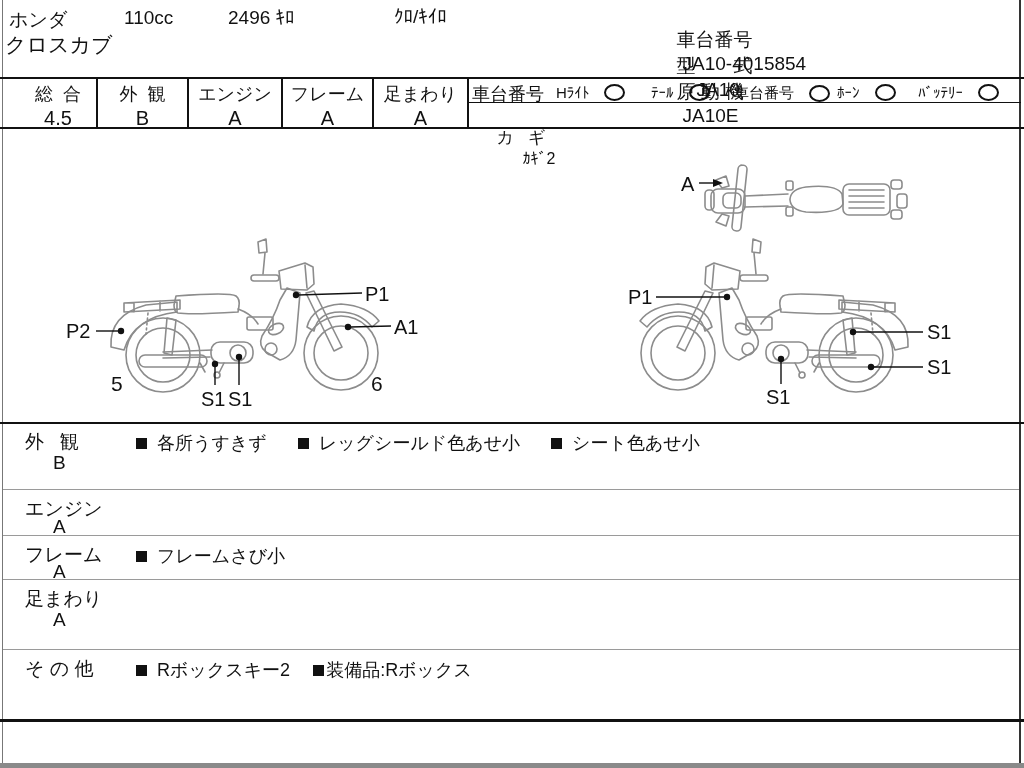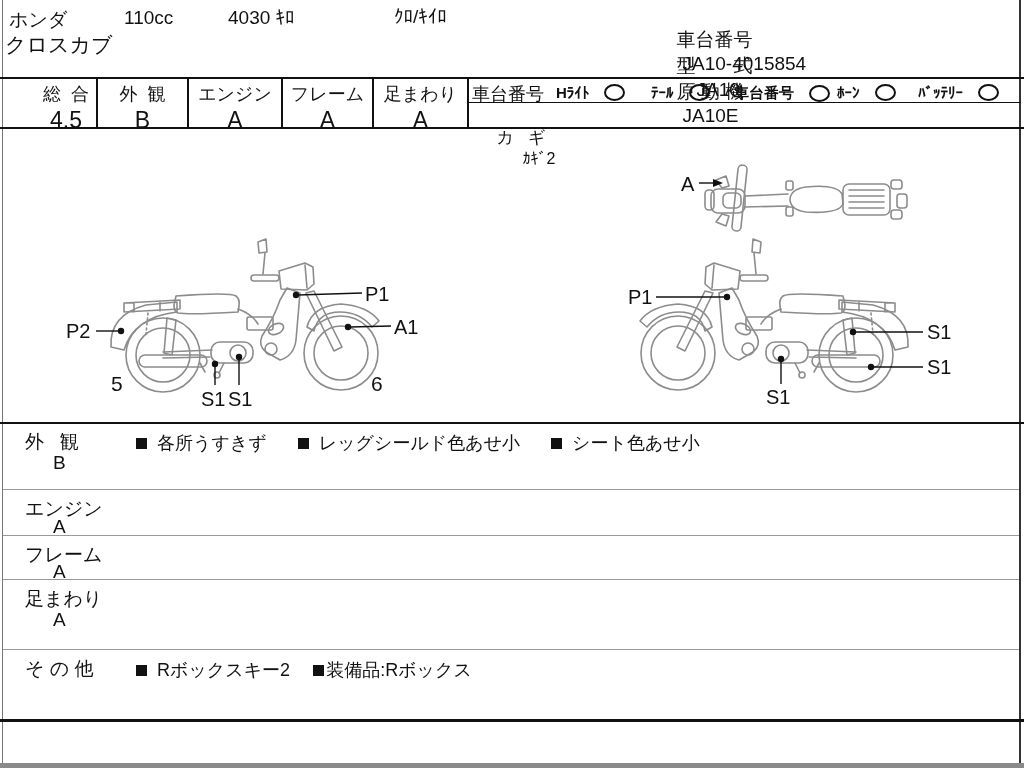--- a/index.html
+++ b/index.html
@@ -14,24 +14,24 @@
   .gline{position:absolute;background:#9a9a9a;}
   .sheet-left{left:2px;top:0;width:1px;height:763px;background:#777;}
   .sheet-right{left:1019px;top:0;width:2px;height:763px;background:#333;}
   .bottom-strip{left:0;top:763px;width:1024px;height:5px;background:#8a8a8a;}
   
   .h-text{position:absolute;font-size:19px;white-space:pre;}
   .model-name{font-size:21px;}
   
   .gcell{position:absolute;top:78px;height:50px;text-align:center;}
   .gcell .glab{font-size:18px;margin-top:4px;white-space:pre;}
-  .gcell .gval{font-size:23px;margin-top:1px;}
+  .gcell .gval{font-size:20px;margin-top:1px;}
   
   .saf-label{position:absolute;left:472px;top:82px;font-size:18px;white-space:pre;}
-  .saf-item{position:absolute;top:84px;display:flex;align-items:center;gap:15px;font-weight:bold;}
+  .saf-item{position:absolute;top:84px;display:flex;align-items:center;gap:15px;}
   .saf-item .nm{font-size:15px;white-space:pre;}
   .oring{width:17px;height:13px;border:2px solid #111;border-radius:50%;display:inline-block;}
   .key-row{position:absolute;left:487px;top:106px;font-size:17px;white-space:pre;}
   .key-row .kv{margin-left:26px;font-size:16px;}
   
   .sec{position:absolute;left:3px;width:1016px;}
   .sec .slab{position:absolute;left:22px;top:6px;font-size:19px;white-space:pre;}
   .sec .sgrade{position:absolute;left:50px;top:29px;font-size:19px;}
   .sec .sitems{position:absolute;left:133px;top:8px;font-size:18px;white-space:nowrap;}
   .bi{margin-right:26px;}
@@ -41,21 +41,21 @@
 </style>
 </head>
 <body>
 
 <div class="abs sheet-left"></div>
 <div class="abs sheet-right"></div>
 <div class="abs bottom-strip"></div>
 
 <div class="h-text" style="left:9px;top:7px">ホンダ</div>
 <div class="h-text" style="left:124px;top:7px">110cc</div>
-<div class="h-text" style="left:228px;top:7px">4030 ｷﾛ</div>
+<div class="h-text" style="left:228px;top:7px">2496 ｷﾛ</div>
 <div class="h-text" style="left:394px;top:6px">ｸﾛ/ｷｲﾛ</div>
 <div class="h-text model-name" style="left:5px;top:31px">クロスカブ</div>
 
 <div class="h-text" style="left:666px;top:5px">
   <span>車台番号</span>
   <span style="margin-left:6px">JA10-4015854</span>
 </div>
 <div class="h-text" style="left:666px;top:31px">
   <span>型　　式</span>
   <span style="margin-left:20px">JA10</span>
@@ -67,21 +67,21 @@
 
 <div class="hline" style="left:0;top:77px;width:1024px;height:2px"></div>
 <div class="hline" style="left:0;top:127px;width:1024px;height:2px"></div>
 <div class="hline" style="left:468px;top:102px;width:553px;height:1px"></div>
 <div class="vline" style="left:96px;top:78px;width:2px;height:50px"></div>
 <div class="vline" style="left:187px;top:78px;width:2px;height:50px"></div>
 <div class="vline" style="left:281px;top:78px;width:2px;height:50px"></div>
 <div class="vline" style="left:372px;top:78px;width:2px;height:50px"></div>
 <div class="vline" style="left:467px;top:78px;width:2px;height:50px"></div>
 
-<div class="gcell" style="left:20px;width:92px">
+<div class="gcell" style="left:12px;width:92px">
   <div class="glab">総  合</div>
   <div class="gval">4.5</div>
 </div>
 <div class="gcell" style="left:98px;width:89px">
   <div class="glab">外  観</div>
   <div class="gval">B</div>
 </div>
 <div class="gcell" style="left:189px;width:92px">
   <div class="glab">エンジン</div>
   <div class="gval">A</div>
@@ -232,20 +232,23 @@
 </div>
 
 <div class="sec" style="top:490px;height:45px">
   <div class="slab">エンジン</div>
   <div class="sgrade" style="top:26px">A</div>
 </div>
 
 <div class="sec" style="top:536px;height:43px">
   <div class="slab">フレーム</div>
   <div class="sgrade" style="top:25px">A</div>
+  <div class="sitems">
+    <span class="bi"><i class="sq"></i><span>フレームさび小</span></span>
+  </div>
 </div>
 
 <div class="sec" style="top:580px;height:69px">
   <div class="slab">足まわり</div>
   <div class="sgrade">A</div>
 </div>
 
 <div class="sec" style="top:650px;height:69px">
   <div class="slab">そ の 他</div>
   <div class="sitems">

